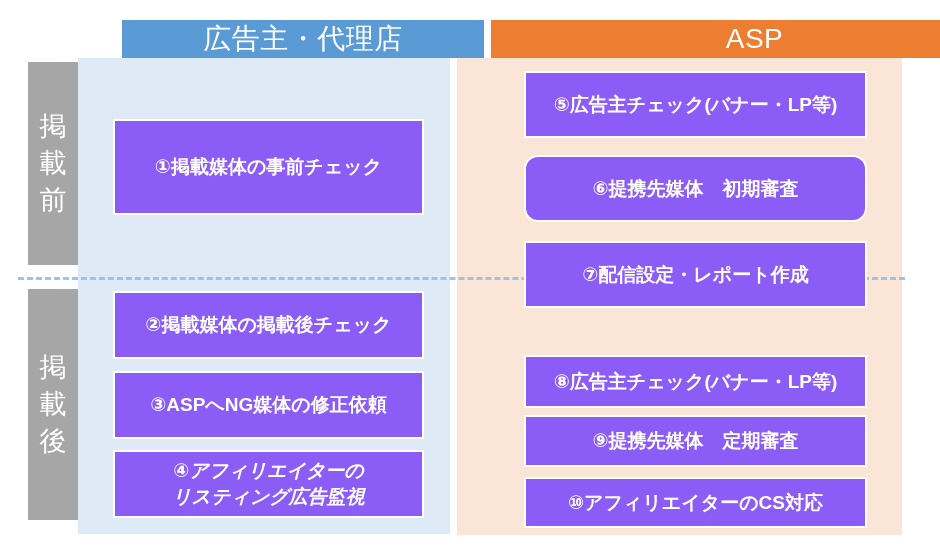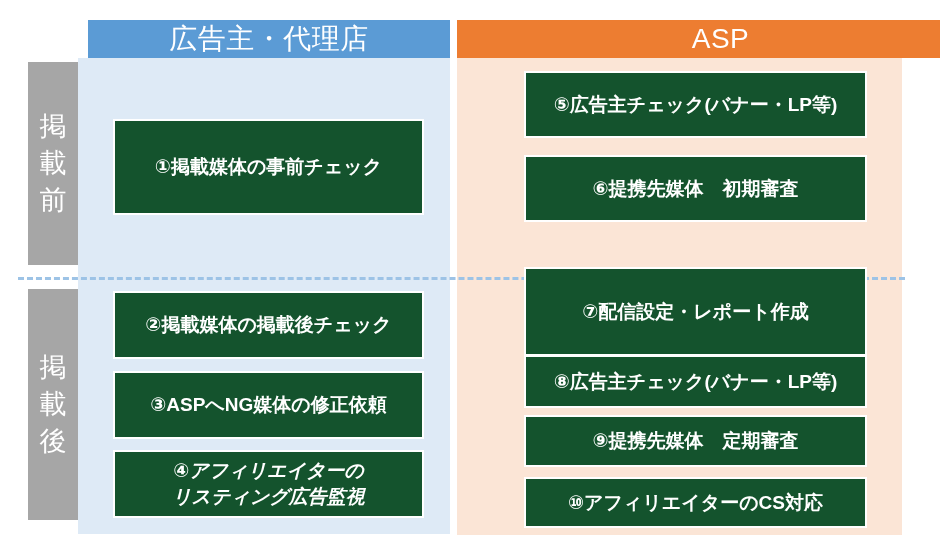--- a/index.html
+++ b/index.html
@@ -37,28 +37,29 @@
   
   .col-header{
     position:absolute;
     display:flex;
     align-items:center;
     justify-content:center;
     color:#ffffff;
     font-size:28px;
     font-weight:400;
     letter-spacing:.5px;
+    margin-left:34px;
   }
   .header-left{background:#5B9BD5;}
   .header-right{background:#ED7D31;}
 
   
   .pbox{
     position:absolute;
-    background:#14532d;
+    background:#8b5cf6;
     border:2px solid #ffffff;
     box-sizing:border-box;
     display:flex;
     align-items:center;
     justify-content:center;
     text-align:center;
     color:#ffffff;
     font-weight:bold;
     font-size:19px;
     line-height:1.35;
@@ -106,23 +107,23 @@
 
   <div class="pbox" style="left:113px;top:291px;width:311px;height:68px;">②掲載媒体の掲載後チェック</div>
 
   <div class="pbox" style="left:113px;top:371px;width:311px;height:68px;">③ASPへNG媒体の修正依頼</div>
 
   <div class="pbox" style="left:113px;top:450px;width:311px;height:68px;font-style:italic;">④アフィリエイターの
 リスティング広告監視</div>
 
   <div class="pbox" style="left:524px;top:71px;width:343px;height:67px;">⑤広告主チェック(バナー・LP等)</div>
 
-  <div class="pbox" style="left:524px;top:155px;width:343px;height:67px;">⑥提携先媒体　初期審査</div>
+  <div class="pbox" style="left:524px;top:155px;width:343px;height:67px;border-radius:14px;">⑥提携先媒体　初期審査</div>
 
-  <div class="pbox" style="left:524px;top:241px;width:343px;height:89px;z-index:5;margin-top:26px;">⑦配信設定・レポート作成</div>
+  <div class="pbox" style="left:524px;top:241px;width:343px;height:67px;z-index:5;">⑦配信設定・レポート作成</div>
 
   <div class="pbox" style="left:524px;top:355px;width:343px;height:53px;">⑧広告主チェック(バナー・LP等)</div>
 
   <div class="pbox" style="left:524px;top:477px;width:343px;height:51px;">⑩アフィリエイターのCS対応</div>
 
   <div class="pbox" style="left:524px;top:415px;width:343px;height:52px;">⑨提携先媒体　定期審査</div>
 
   <div class="divider" style="left:18px;top:277px;width:887px;z-index:3;"></div>
 
 </div>

